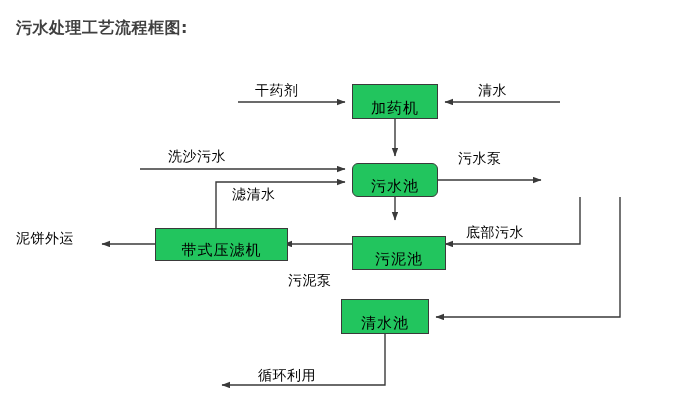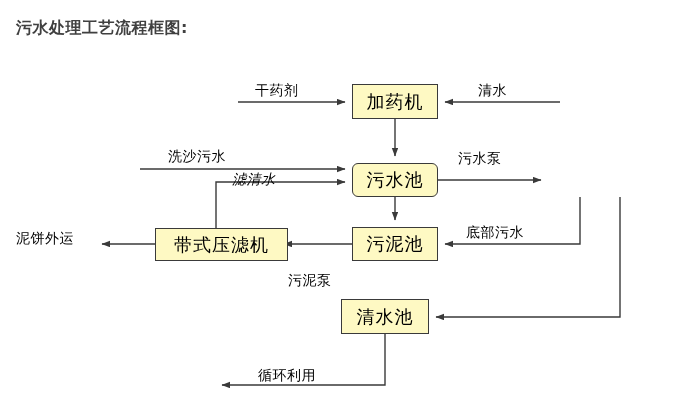--- a/index.html
+++ b/index.html
@@ -24,25 +24,25 @@
     font-size: 16px;
     font-weight: bold;
     color: #404040;
     letter-spacing: 0.5px;
     white-space: nowrap;
   }
   .node {
     position: absolute;
     box-sizing: border-box;
     border: 1.4px solid #3a3a3a;
-    background: #fef9c3;
+    background: #22c55e;
     color: #000000;
-    font-size: 18px;
+    font-size: 15px;
     display: flex;
-    align-items: center;
+    align-items: flex-end;
     justify-content: center;
     white-space: nowrap;
     letter-spacing: 1px;
     z-index: 3;
   }
   .edge-label {
     position: absolute;
     font-size: 14px;
     color: #000000;
     white-space: nowrap;
@@ -110,36 +110,36 @@
 
   <div class="node" style="left:352px; top:84px; width:86px; height:35px;">
     <span>加药机</span>
   </div>
 
   <div class="node" style="left:352px; top:163px; width:86px; height:34px;border-radius:6px;">
     <span>污水池</span>
   </div>
 
 
-  <div class="node" style="left:352px; top:227px; width:86px; height:34px;">
+  <div class="node" style="left:352px; top:236px; width:94px; height:34px;">
     <span>污泥池</span>
   </div>
 
   <div class="node" style="left:155px; top:228px; width:133px; height:33px;">
     <span>带式压滤机</span>
   </div>
 
   <div class="node" style="left:341px; top:299px; width:88px; height:35px;">
     <span>清水池</span>
   </div>
 
   <div class="edge-label" style="left:255px; top:82px;">干药剂</div>
   <div class="edge-label" style="left:478px; top:82px;">清水</div>
   <div class="edge-label" style="left:168px; top:148px;">洗沙污水</div>
   <div class="edge-label" style="left:458px; top:150px;">污水泵</div>
-  <div class="edge-label" style="left:232px; top:171px;font-style:italic;">滤清水</div>
+  <div class="edge-label" style="left:232px; top:186px;">滤清水</div>
   <div class="edge-label" style="left:288px; top:230px;margin-top:42px;">污泥泵</div>
   <div class="edge-label" style="left:466px; top:224px;">底部污水</div>
   <div class="edge-label" style="left:258px; top:367px;">循环利用</div>
 
   <div class="term-label" style="left:16px; top:230px;">泥饼外运</div>
 
 </div>
 
 </body></html>

